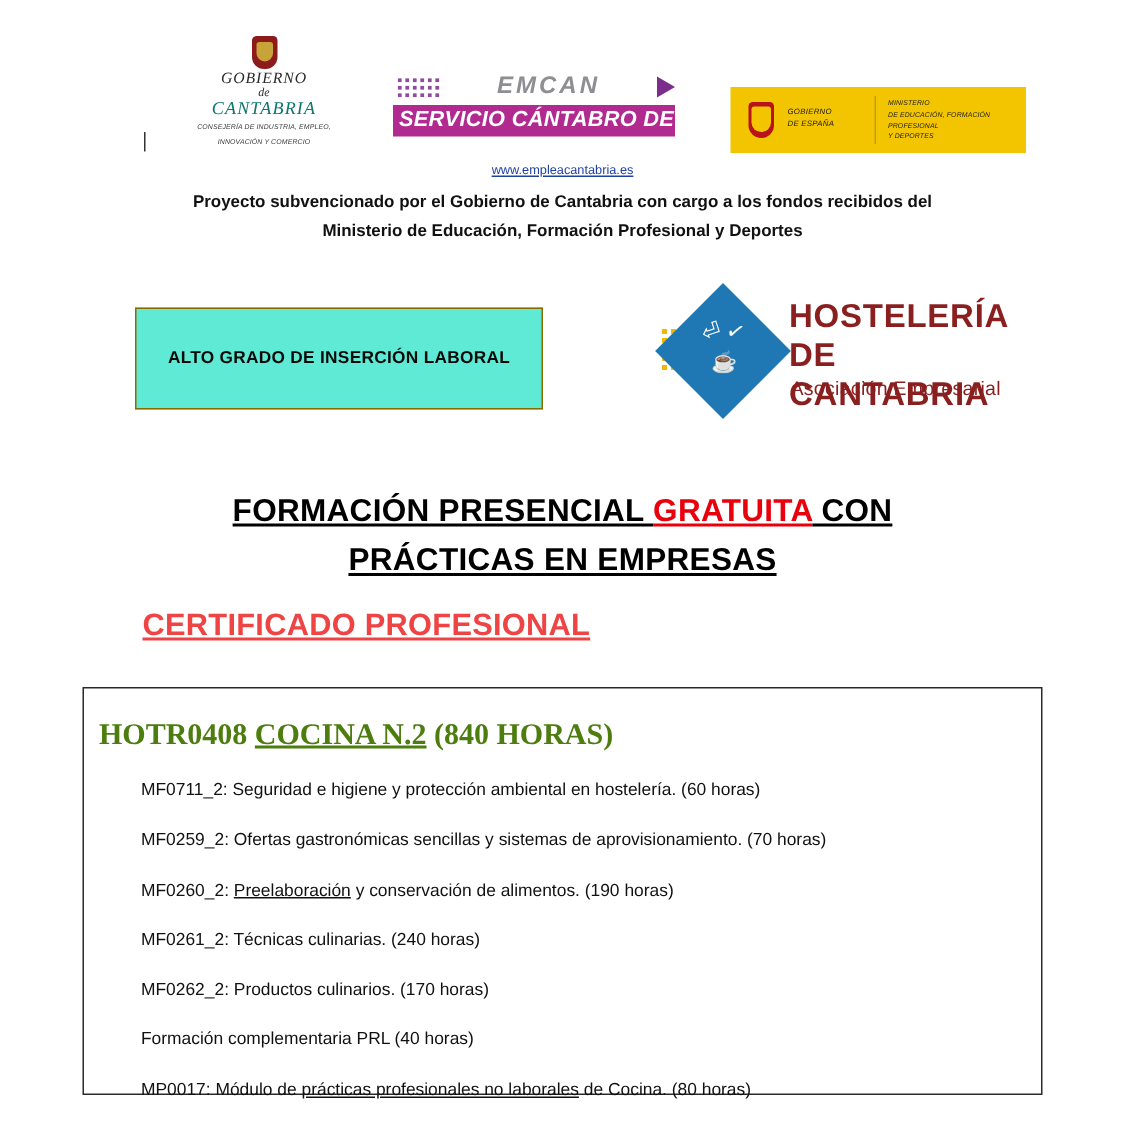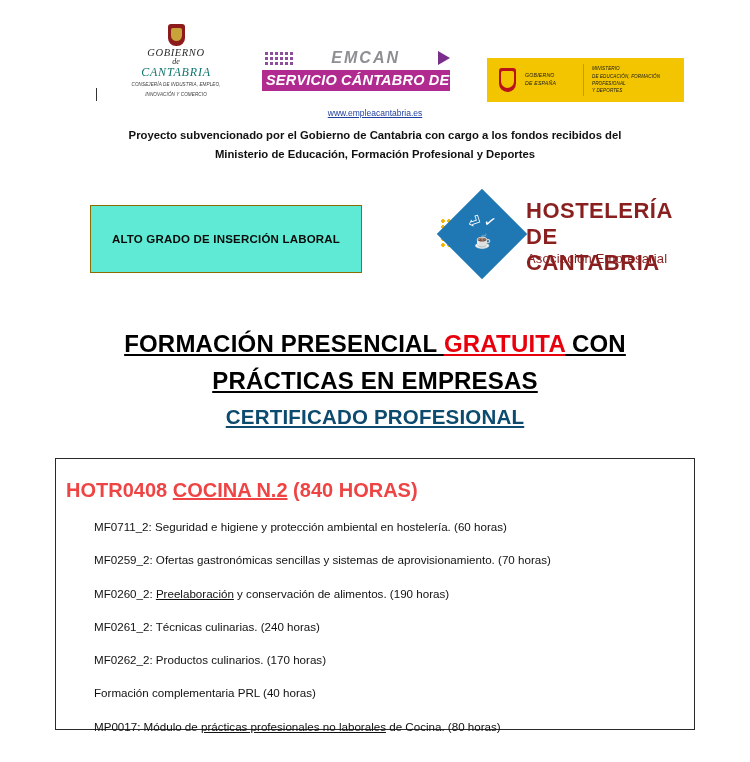--- a/index.html
+++ b/index.html
@@ -304,59 +304,59 @@
     letter-spacing: 0.2px;
   }
 
   
   .h-main {
     position: absolute;
     top: 325px;
     left: 95px;
     width: 560px;
     text-align: center;
-    font-size: 24px;
+    font-size: 21px;
     font-weight: bold;
     line-height: 1.55;
     letter-spacing: 0.2px;
   }
   .h-main .u { text-decoration: underline; }
   .h-main .red { color: #e8000d; text-decoration: underline; }
 
   .h-cert {
     position: absolute;
     top: 405px;
     left: 95px;
     width: 560px;
-    text-align: center;
     font-size: 20.5px;
     font-weight: bold;
-    color: #0c4a6e;
+    color: #ef4444;
     text-decoration: underline;
     letter-spacing: 0.2px;
   }
 
   
   .course-box {
     position: absolute;
     left: 55px;
     top: 458px;
     width: 640px;
     height: 272px;
     border: 1px solid #2a2a2a;
     box-sizing: border-box;
   }
   .course-title {
     position: absolute;
     left: 10px;
     top: 20px;
     font-size: 20px;
     font-weight: bold;
-    color: #ef4444;
+    color: #4d7c0f;
     white-space: nowrap;
+    font-family: Liberation Serif, serif;
   }
   .course-title .u { text-decoration: underline; }
   .modules {
     position: absolute;
     left: 38px;
     top: 60px;
     right: 12px;
   }
   .module {
     font-size: 11.6px;

